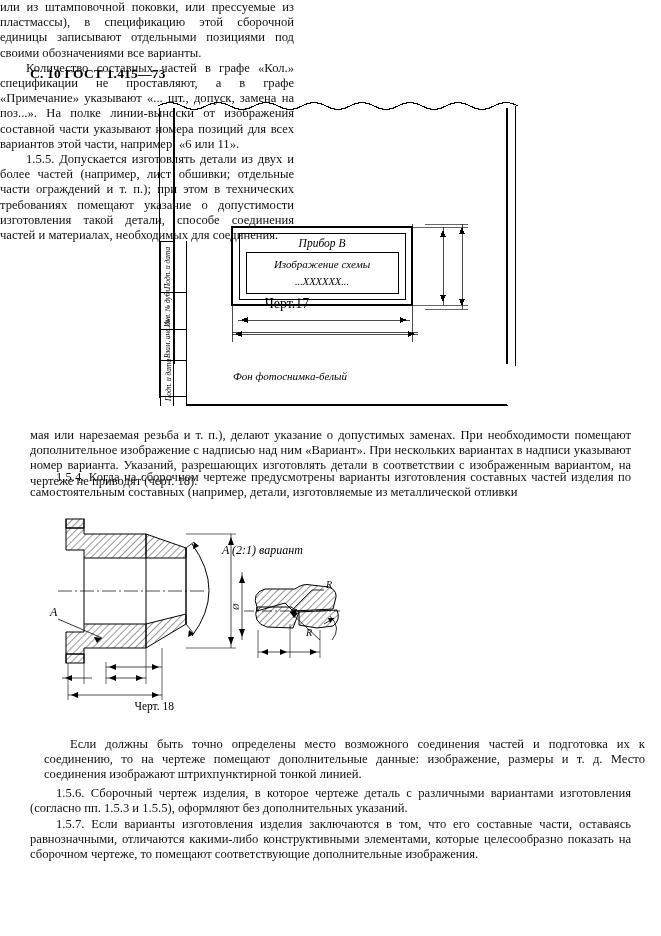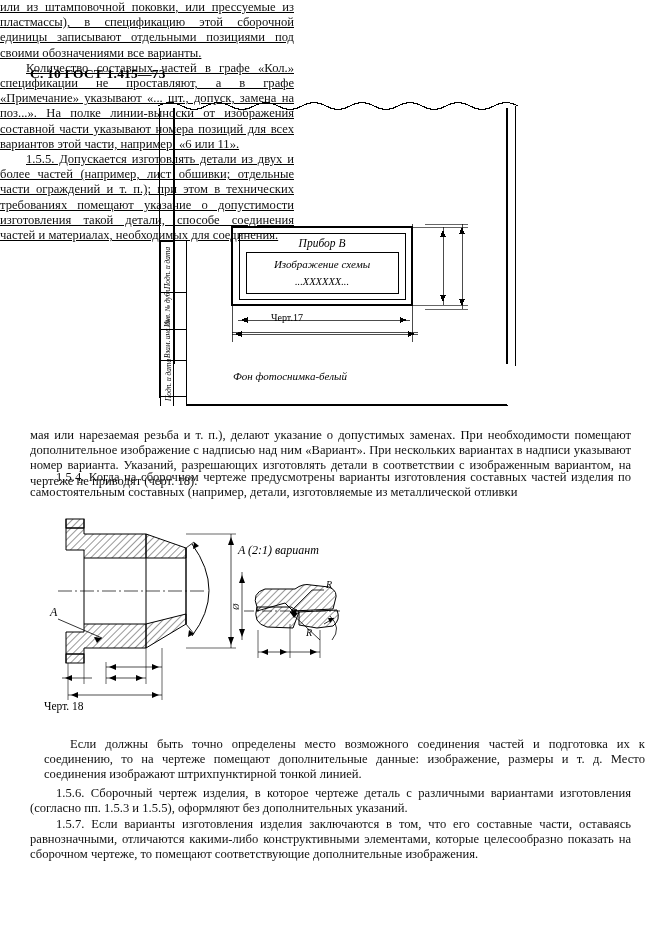--- a/index.html
+++ b/index.html
@@ -37,22 +37,21 @@
     height: 310px;
   }
   #fig17 svg { display: block; }
 
   #fig17-caption {
     position: absolute;
     left: 0;
     top: 296px;
     width: 574px;
     text-align: center;
-    font-size: 10px;
-    margin-top: 16px;
+    font-size: 14px;
   }
 
   
   .para {
     position: absolute;
     font-family: "Liberation Serif", serif;
     font-size: 12.6px;
     line-height: 15.2px;
     text-align: justify;
     text-justify: inter-word;
@@ -63,21 +62,20 @@
   #para-1 { left: 30px; top: 410px; width: 601px; margin-top: 18px; }
 
   
   #para-2 { left: 30px; top: 470px; width: 601px; }
 
   
   #col-right {
     left: 337px;
     top: 517px;
     width: 294px;
-    text-decoration: underline;
   }
 
   
   #para-5 { left: 44px; top: 737px; width: 601px; }
   #para-6 { left: 30px; top: 786px; width: 601px; }
   #para-7 { left: 30px; top: 817px; width: 601px; }
 
   
   #fig18 {
     position: absolute;
@@ -86,34 +84,33 @@
     width: 300px;
     height: 215px;
   }
   #fig18 svg { display: block; }
 
   #fig18-caption {
     position: absolute;
     left: 44px;
     top: 700px;
     width: 130px;
-    text-align: left;
+    text-align: right;
     font-size: 11.5px;
   }
 
   
   #detail-a-label {
     position: absolute;
     left: 222px;
     top: 543px;
     font-family: "Liberation Serif", serif;
     font-style: italic;
     font-size: 12px;
     white-space: nowrap;
-    margin-left: 16px;
   }
 
   
   .dtext {
     font-family: "Liberation Serif", serif;
     font-style: italic;
     fill: #000;
   }
   .dtext-up {
     font-family: "Liberation Serif", serif;

